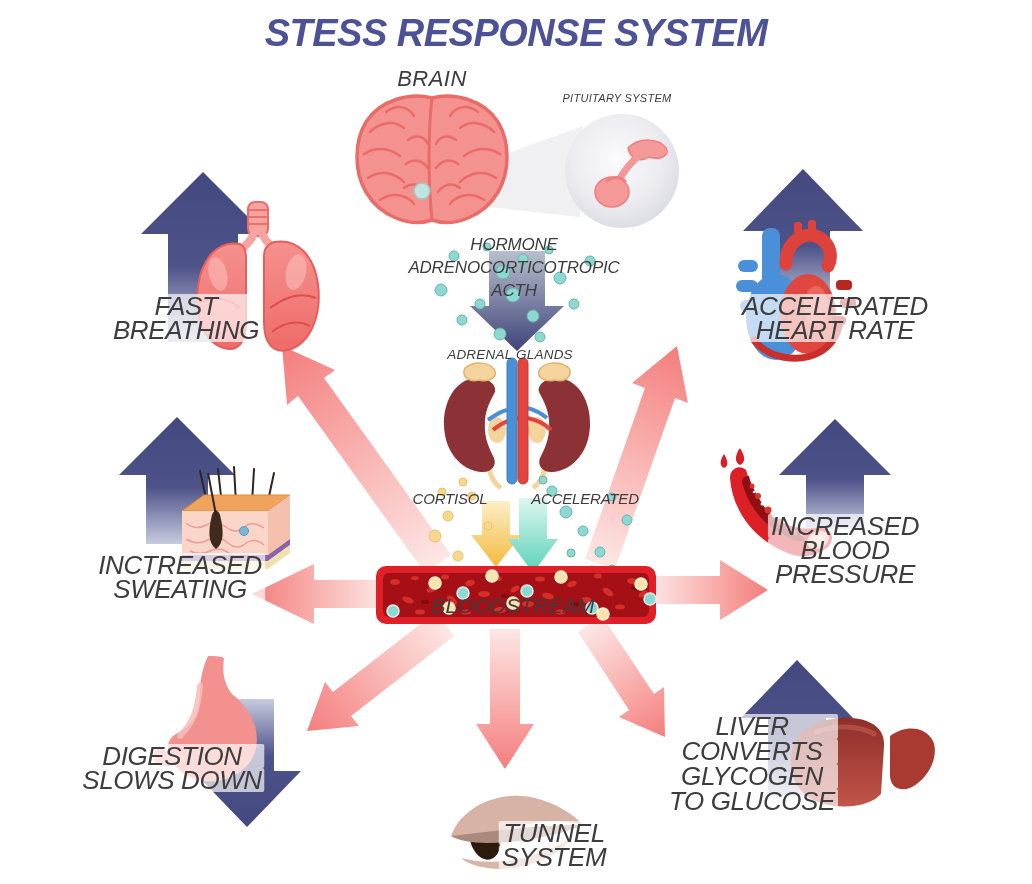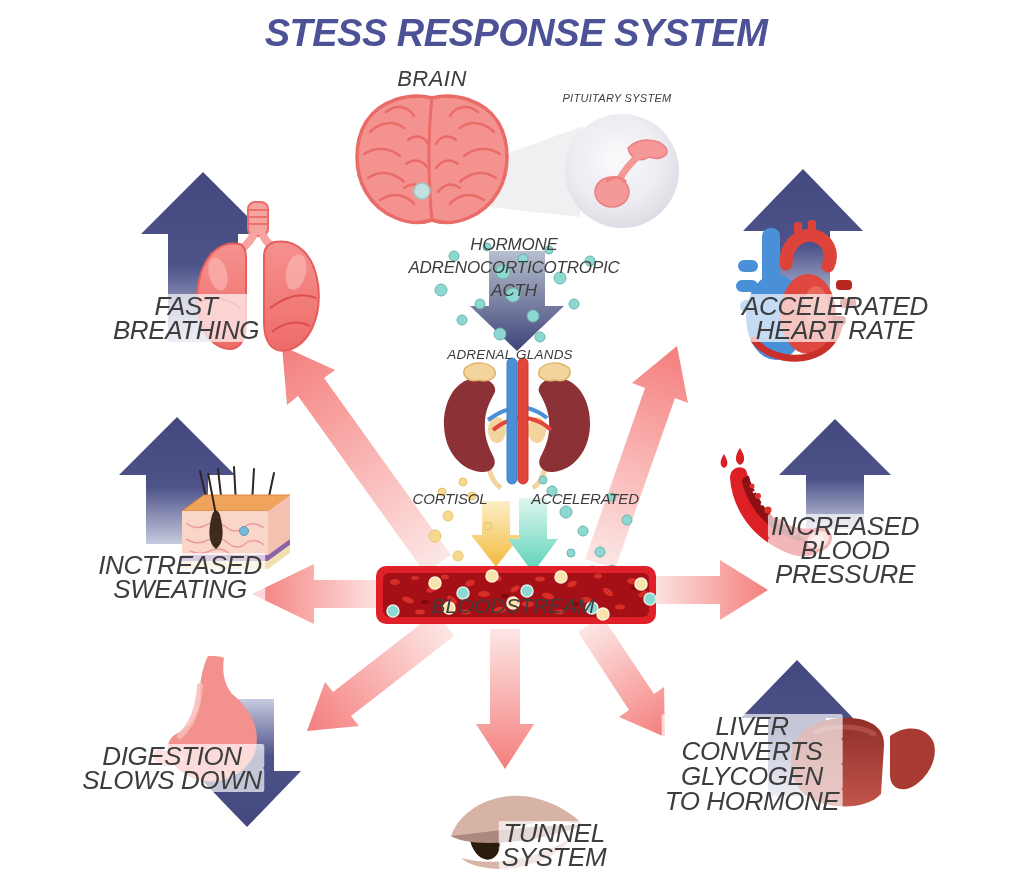--- a/index.html
+++ b/index.html
@@ -469,16 +469,16 @@
 
 <div class="lbl fx" style="left:554px; top:817px;">
   <span class="ln">TUNNEL</span>
   <span class="ln">SYSTEM</span>
 </div>
 
 <div class="lbl fx" style="left:752px; top:710px; line-height:25px;">
   <span class="ln">LIVER</span>
   <span class="ln">CONVERTS</span>
   <span class="ln">GLYCOGEN</span>
-  <span class="ln">TO HORMONE</span>
+  <span class="ln">TO GLUCOSE</span>
 </div>
 
 </div>
 
 </body></html>

